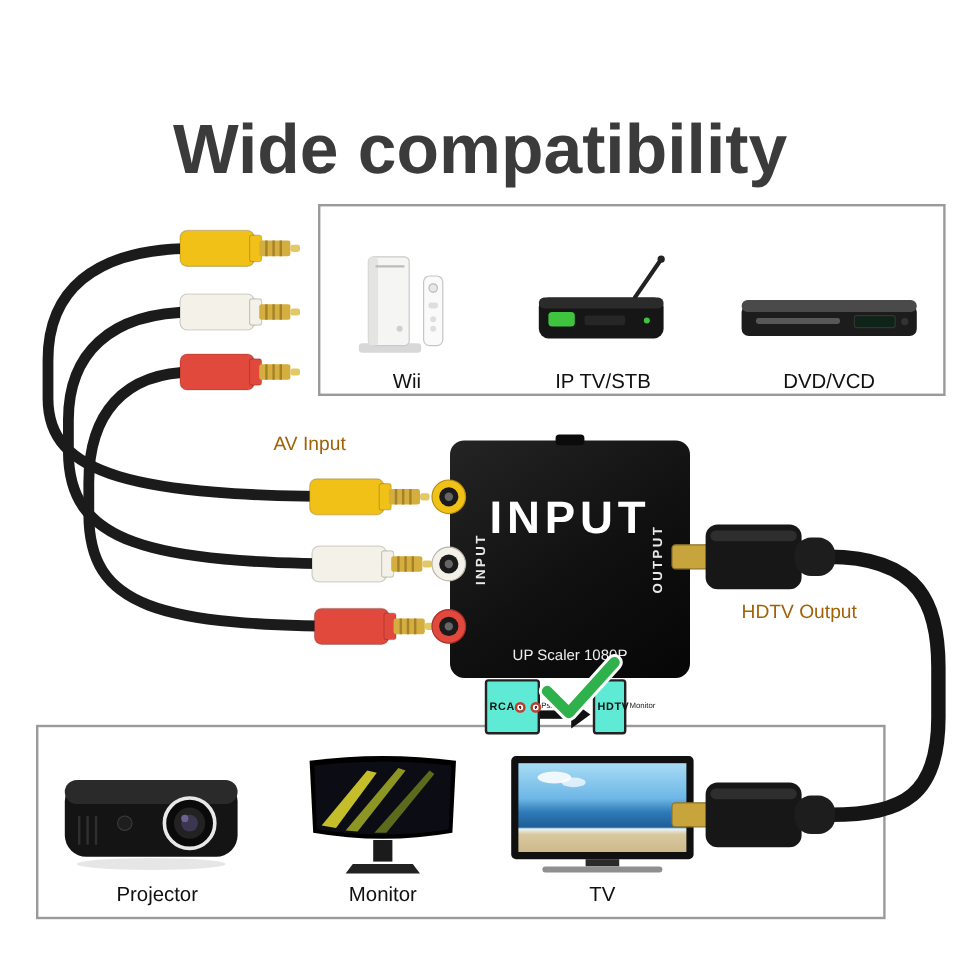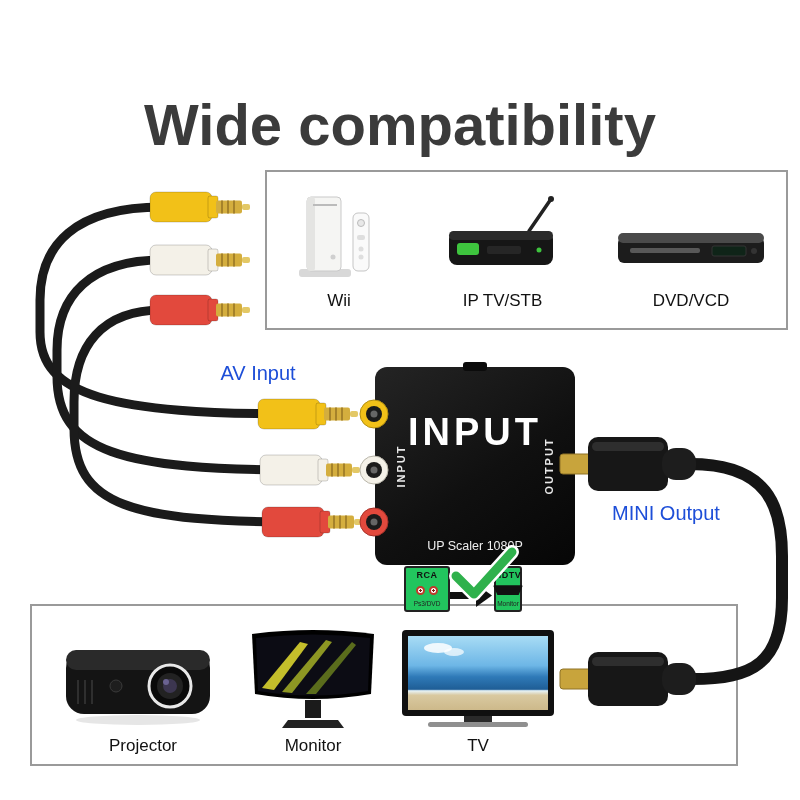--- a/index.html
+++ b/index.html
@@ -6,23 +6,23 @@
   .canvas{position:relative;width:800px;height:800px;background:#ffffff;overflow:hidden;
           font-family:"Liberation Sans", sans-serif;}
 
   .title{position:absolute;top:64px;left:0;width:100%;text-align:center;
          font-size:58px;font-weight:900;color:#3b3b3b;letter-spacing:0px;z-index:2;margin-top:27px;}
 
   
   .panel{position:absolute;border:2px solid #9a9a9a;background:#fff;z-index:1;
          display:flex;align-items:flex-end;box-sizing:border-box;}
   .panel-top{left:265px;top:170px;width:523px;height:160px;
-             padding:10px 20px 17px 22px;justify-content:space-between;}
+             padding:10px 20px 0 22px;justify-content:space-between;}
   .panel-bottom{left:30px;top:604px;width:708px;height:162px;
-                padding:8px 0 8px 26px;gap:20px;justify-content:flex-start;}
+                padding:8px 0 8px 14px;gap:38px;justify-content:flex-start;}
   .device{display:flex;flex-direction:column;align-items:center;}
   .dev-label{font-size:17px;color:#111;margin-top:4px;white-space:nowrap;}
 
   
   .converter{position:absolute;left:375px;top:367px;width:200px;height:198px;
              background:linear-gradient(145deg,#242424 0%,#101010 55%,#060606 100%);
              border-radius:12px;z-index:2;}
   .conv-notch{position:absolute;top:-5px;left:50%;transform:translateX(-50%);
               width:24px;height:9px;background:#0b0b0b;border-radius:3px;}
   .conv-brand{position:absolute;top:44px;left:0;width:100%;text-align:center;
@@ -30,31 +30,31 @@
   .conv-side{position:absolute;top:50%;transform:translateY(-50%) rotate(180deg);
              writing-mode:vertical-rl;font-size:11px;font-weight:600;
              color:#e8e8e8;letter-spacing:2px;}
   .conv-input{left:20px;}
   .conv-output{right:20px;}
   .conv-model{position:absolute;top:143px;left:0;width:100%;text-align:center;
               color:#fff;font-size:23px;font-weight:700;letter-spacing:1px;}
   .conv-scaler{position:absolute;top:172px;left:0;width:100%;text-align:center;
                color:#eee;font-size:12.5px;}
 
-  .flow-label{position:absolute;font-size:20px;color:#1d4ed8;text-align:center;z-index:2;}
+  .flow-label{position:absolute;font-size:16px;color:#a16207;text-align:center;z-index:2;}
   .av-input-label{left:178px;top:362px;width:160px;}
   .hdtv-output-label{left:586px;top:502px;width:160px;}
 
   
   .cables{position:absolute;left:0;top:0;z-index:3;pointer-events:none;}
   .check-overlay{position:absolute;left:446px;top:544px;z-index:5;pointer-events:none;}
 
   
-  .chip{position:absolute;background:#22c55e;border:2px solid #222;border-radius:3px;
-        z-index:4;display:flex;flex-direction:column;align-items:center;
+  .chip{position:absolute;background:#5eead4;border:2px solid #222;border-radius:3px;
+        z-index:4;display:flex;flex-direction:row;align-items:center;
         justify-content:space-between;box-sizing:border-box;padding:3px 2px;}
   .rca-chip{left:404px;top:566px;width:46px;height:46px;}
   .hdtv-chip{left:494px;top:566px;width:28px;height:46px;}
   .chip-title{font-size:9px;font-weight:700;letter-spacing:.5px;color:#111;line-height:1;}
   .chip-sub{font-size:6.5px;color:#222;line-height:1;}
   .rca-ports{display:flex;gap:4px;}
   .rca-port{width:9px;height:9px;border:2px solid #c0392b;border-radius:50%;
             box-sizing:border-box;background:radial-gradient(circle,#7a1d12 0 30%,#fff 31%);}
   .hdmi-glyph{width:30px;height:10px;background:#111;border-radius:2px;
               clip-path:polygon(0 0,100% 0,85% 100%,15% 100%);}
@@ -108,21 +108,21 @@
 
   <div class="converter">
     <div class="conv-notch"></div>
     <div class="conv-brand">INPUT</div>
     <div class="conv-side conv-input">INPUT</div>
     <div class="conv-side conv-output">OUTPUT</div>
     <div class="conv-scaler">UP Scaler 1080P</div>
   </div>
 
   <div class="flow-label av-input-label">AV Input</div>
-  <div class="flow-label hdtv-output-label">MINI Output</div>
+  <div class="flow-label hdtv-output-label">HDTV Output</div>
 
   <svg class="cables" width="800" height="800" viewBox="0 0 800 800">
     <defs>
       <g id="rca-plug">
         <rect x="0" y="0" width="62" height="30" rx="6" fill="currentColor" stroke="rgba(0,0,0,0.18)" stroke-width="1"></rect>
         <rect x="58" y="4" width="10" height="22" rx="2" fill="currentColor" stroke="rgba(0,0,0,0.18)" stroke-width="1"></rect>
         <rect x="66" y="8.5" width="26" height="13" rx="2" fill="#D4AE3E"></rect>
         <path d="M72 8.5 V21.5 M78 8.5 V21.5 M84 8.5 V21.5" stroke="#A5822A" stroke-width="2"></path>
         <rect x="92" y="12" width="8" height="6" rx="2" fill="#E3C866"></rect>
       </g>

